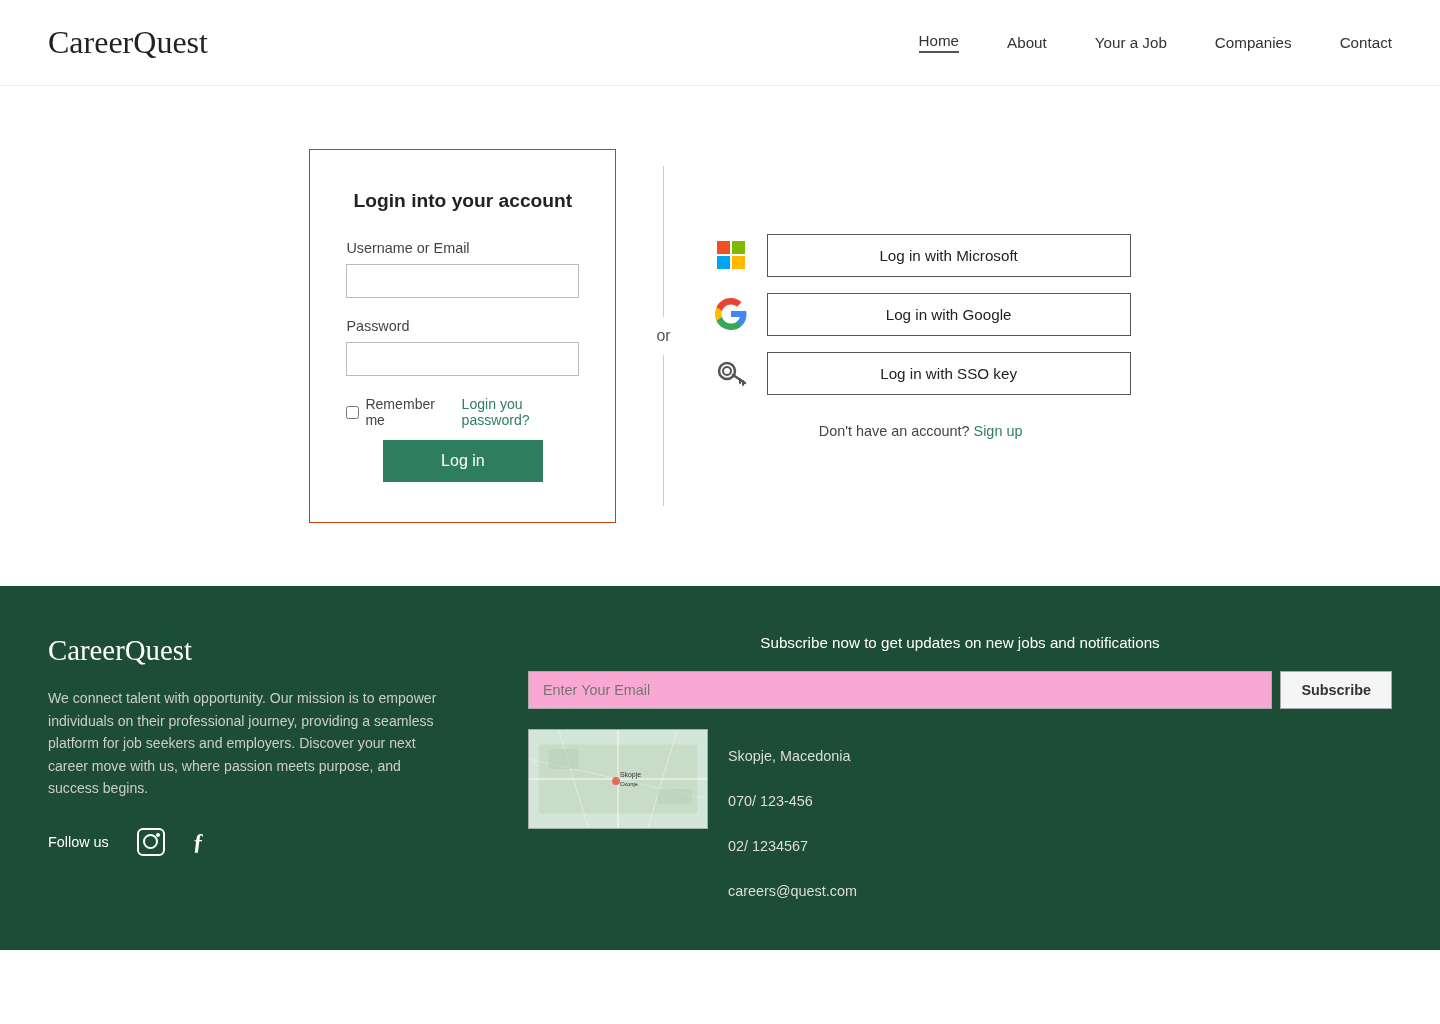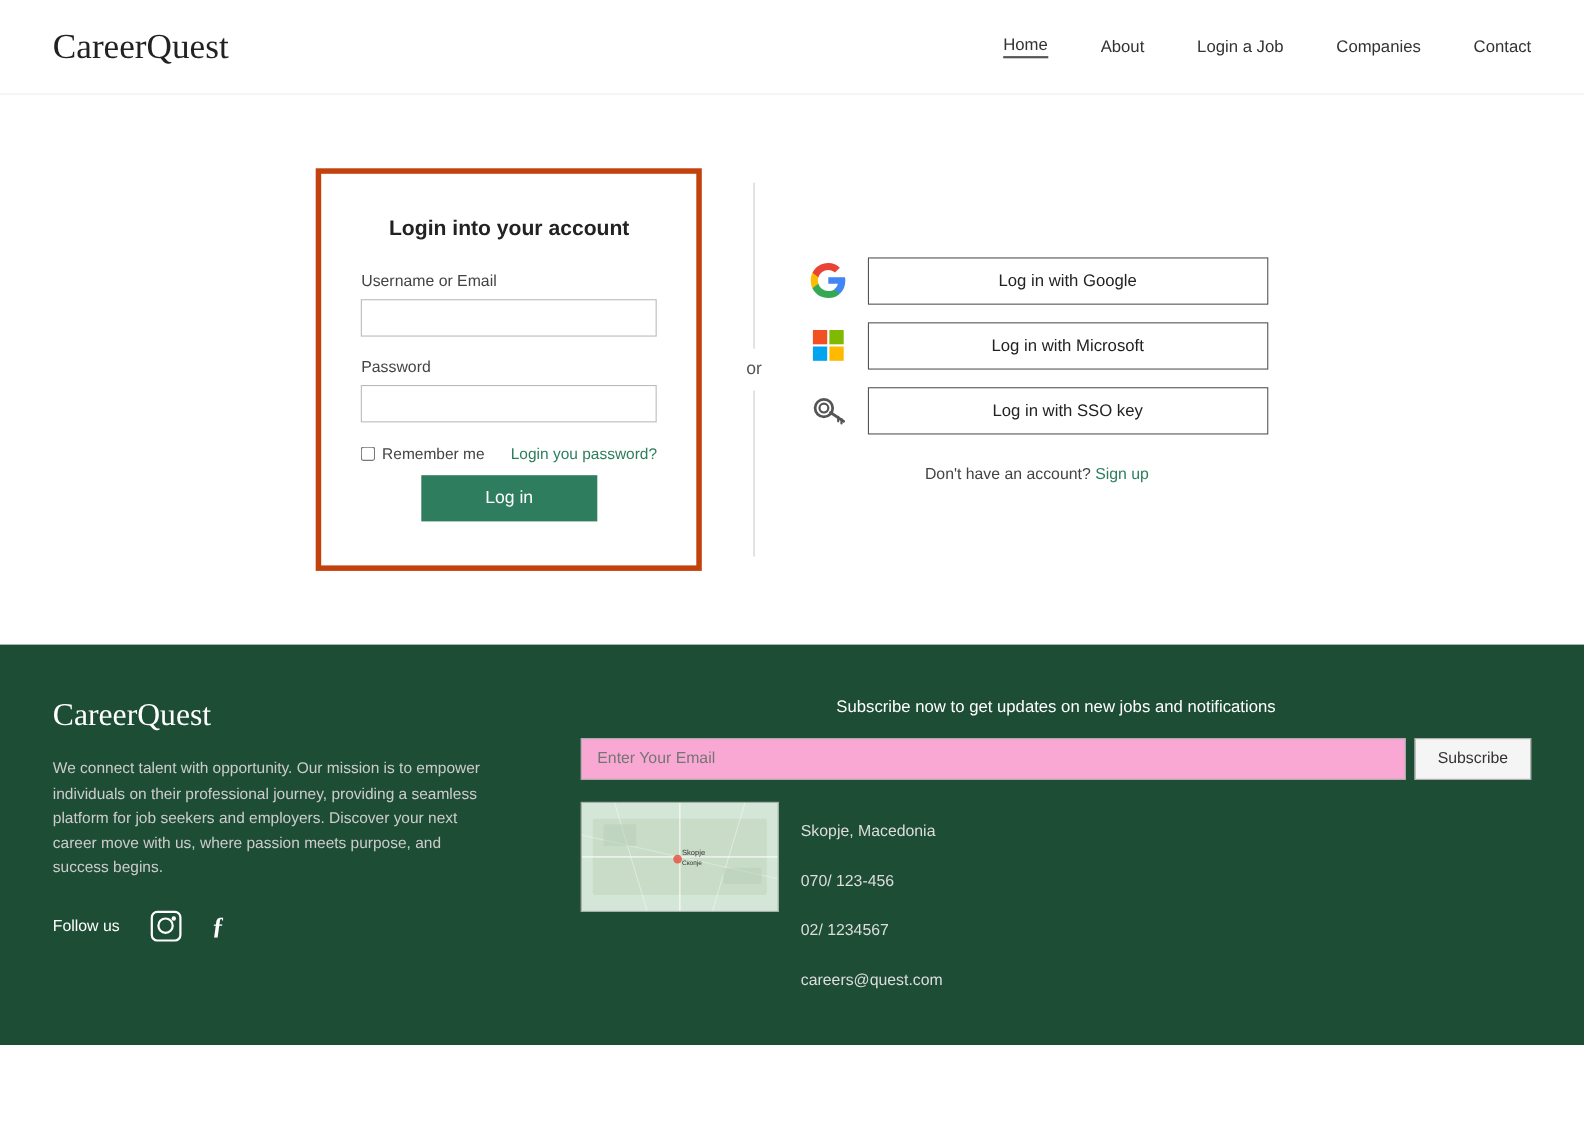--- a/index.html
+++ b/index.html
@@ -39,23 +39,23 @@
     .login-section {
       display: flex;
       align-items: center;
       justify-content: center;
       padding: 60px 48px;
       min-height: 500px;
       gap: 0;
     }
 
     .login-form-container {
-      border: 5px solid #c2410c;
+      border: 1px solid #c2410c;
       padding: 40px 36px;
-      width: 351px;
+      width: 307px;
       min-height: 340px;
     }
 
     .login-title {
       text-align: center;
       font-size: 1.2rem;
       font-family: Arial, sans-serif;
       font-weight: 600;
       margin-bottom: 28px;
       color: #222;
@@ -274,20 +274,21 @@
 
     .subscribe-btn {
       padding: 10px 20px;
       background: #f5f5f5;
       border: 1px solid #aaa;
       font-size: 0.9rem;
       font-family: Arial, sans-serif;
       cursor: pointer;
       color: #333;
       white-space: nowrap;
+      font-weight: bold;
     }
 
     .footer-info-row {
       display: flex;
       gap: 20px;
     }
 
     .map-placeholder {
       width: 180px;
       height: 100px;
@@ -371,21 +372,21 @@
     }
   </style>
 </head>
 <body>
 
 <header>
   <div class="logo">CareerQuest</div>
   <nav>
     <a href="#" class="active">Home</a>
     <a href="#">About</a>
-    <a href="#">Login a Job</a>
+    <a href="#">Your a Job</a>
     <a href="#">Companies</a>
     <a href="#">Contact</a>
   </nav>
 </header>
 
 <main>
   <div class="login-section">
 
     <div class="login-form-container">
       <div class="login-title">Login into your account</div>
@@ -411,43 +412,43 @@
       <button class="login-btn">Log in</button>
     </div>
 
     <div class="divider-container">
       <div class="vertical-line"></div>
       <div class="or-text">or</div>
       <div class="vertical-line"></div>
     </div>
 
     <div class="social-login-container">
+
+      <div class="social-row">
+        <div class="social-icon">
+          <div class="ms-grid">
+            <div class="ms-sq-1"></div>
+            <div class="ms-sq-2"></div>
+            <div class="ms-sq-3"></div>
+            <div class="ms-sq-4"></div>
+          </div>
+        </div>
+        <button class="social-btn">Log in with Microsoft</button>
+      </div>
 
       <div class="social-row">
         <div class="social-icon">
           <svg width="36" height="36" viewBox="0 0 36 36">
             <path d="M33.5 18.2c0-1.1-.1-2.2-.3-3.2H18v6h8.7c-.4 2-1.5 3.7-3.2 4.8v4h5.2c3-2.8 4.8-6.9 4.8-11.6z" fill="#4285F4"></path>
             <path d="M18 34c4.3 0 8-1.4 10.6-3.9l-5.2-4c-1.4 1-3.3 1.5-5.4 1.5-4.2 0-7.7-2.8-9-6.6H3.6v4.1C6.2 30.6 11.7 34 18 34z" fill="#34A853"></path>
             <path d="M9 21c-.3-1-.5-2-.5-3s.2-2 .5-3v-4.1H3.6C2.6 13 2 15.4 2 18s.6 5 1.6 7.1L9 21z" fill="#FBBC05"></path>
             <path d="M18 8.4c2.3 0 4.4.8 6 2.4l4.5-4.5C25.9 3.6 22.3 2 18 2 11.7 2 6.2 5.4 3.6 10.9l5.4 4.1c1.3-3.8 4.8-6.6 9-6.6z" fill="#EA4335"></path>
           </svg>
         </div>
         <button class="social-btn">Log in with Google</button>
-      </div>
-
-      <div class="social-row">
-        <div class="social-icon">
-          <div class="ms-grid">
-            <div class="ms-sq-1"></div>
-            <div class="ms-sq-2"></div>
-            <div class="ms-sq-3"></div>
-            <div class="ms-sq-4"></div>
-          </div>
-        </div>
-        <button class="social-btn">Log in with Microsoft</button>
       </div>
 
       <div class="social-row">
         <div class="social-icon">
           <svg width="36" height="36" viewBox="0 0 36 36">
             <circle cx="14" cy="16" r="8" fill="none" stroke="#555" stroke-width="2.5"></circle>
             <circle cx="14" cy="16" r="4" fill="none" stroke="#555" stroke-width="2"></circle>
             <line x1="20" y1="20" x2="32" y2="28" stroke="#555" stroke-width="2.5" stroke-linecap="round"></line>
             <line x1="27" y1="24" x2="27" y2="28" stroke="#555" stroke-width="2" stroke-linecap="round"></line>
             <line x1="30" y1="26" x2="30" y2="30" stroke="#555" stroke-width="2" stroke-linecap="round"></line>

